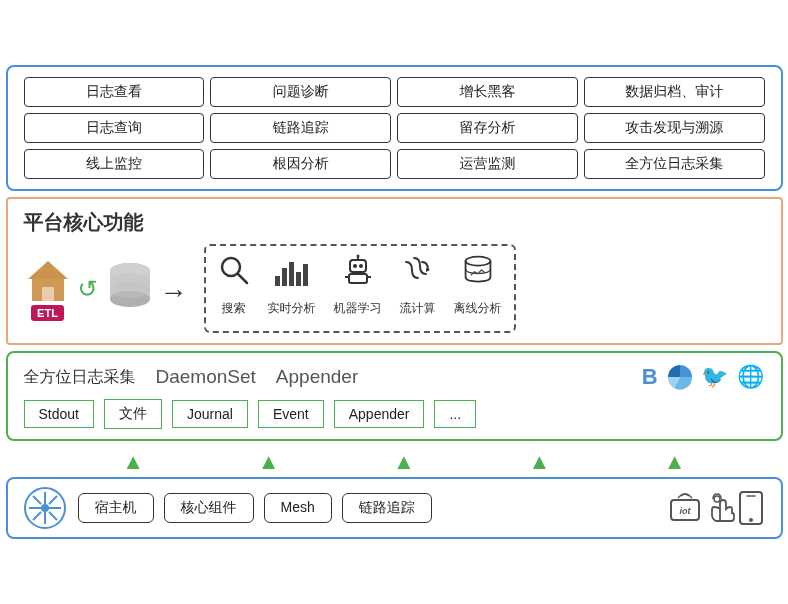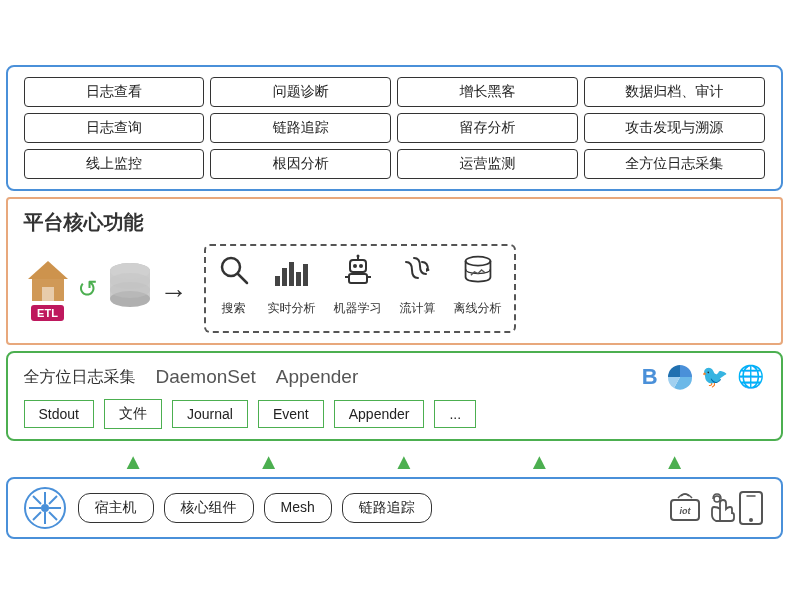--- a/index.html
+++ b/index.html
@@ -161,21 +161,21 @@
       align-items: center;
       gap: 12px;
     }
     .lowest-items {
       display: flex;
       gap: 10px;
       flex: 1;
     }
     .lowest-item {
       border: 1.5px solid #333;
-      border-radius: 12px;
+      border-radius: 6px;
       padding: 5px 16px;
       font-size: 14px;
       color: #222;
     }
     .lowest-right-icons {
       display: flex;
       gap: 0;
       align-items: center;
       font-style: italic;
     }

